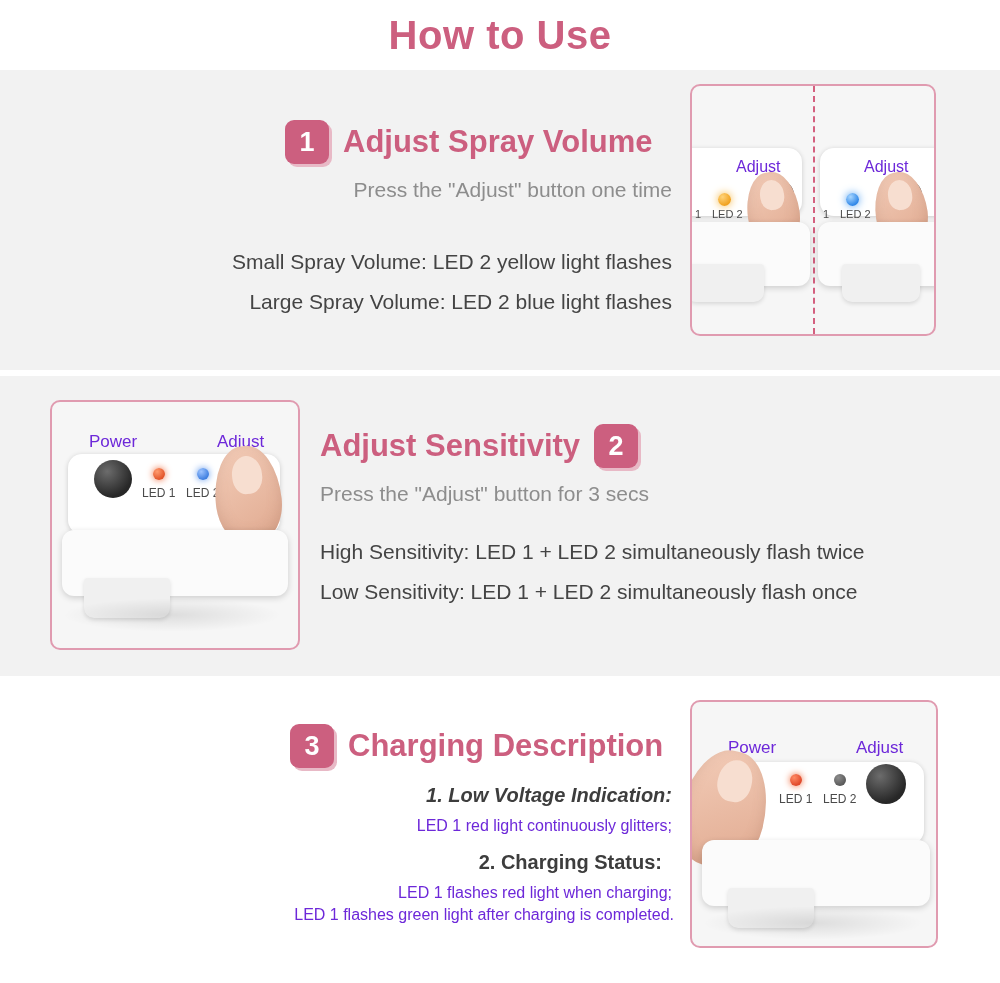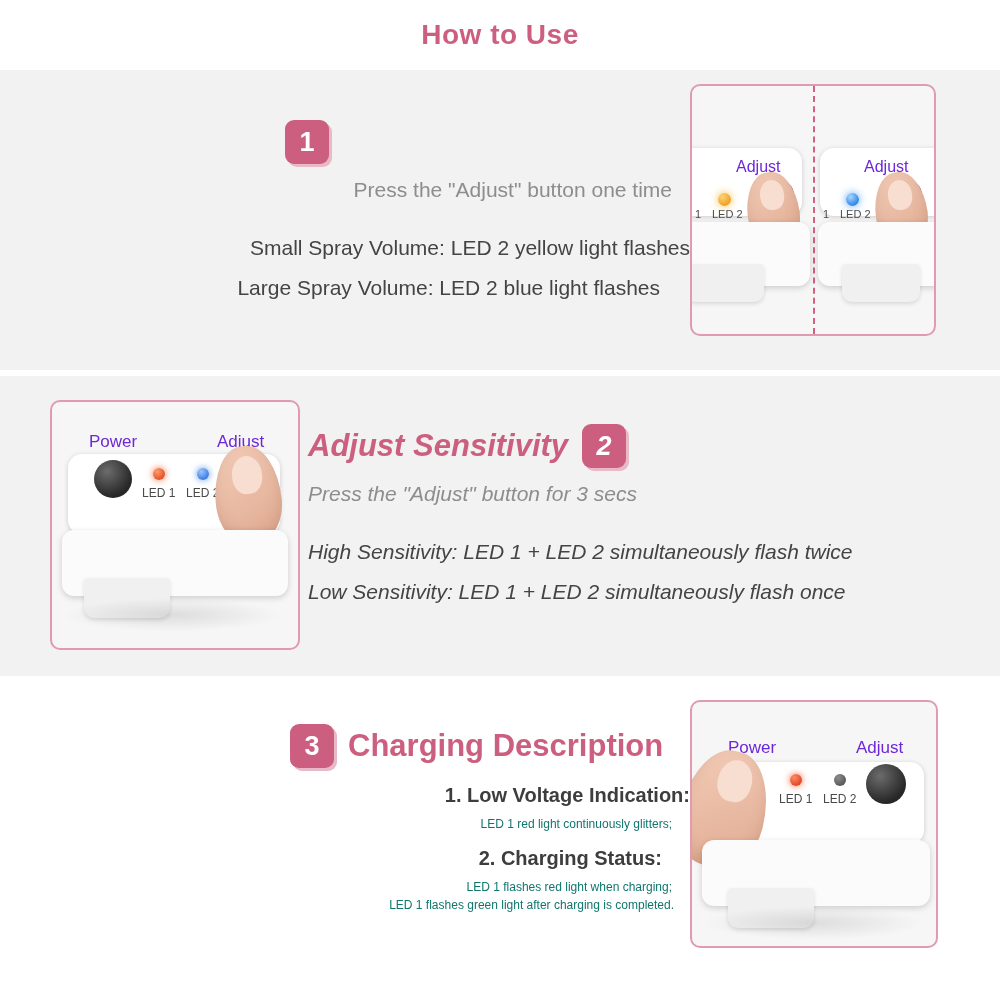--- a/index.html
+++ b/index.html
@@ -22,21 +22,21 @@
 
   
   .title-bar {
     height: 70px;
     display: flex;
     align-items: center;
     justify-content: center;
     background: #ffffff;
   }
   .title {
-    font-size: 28px;
+    font-size: 40px;
     font-weight: bold;
     color: #cc5f7f;
     letter-spacing: 0.5px;
   }
 
   
   .section {
     position: relative;
     width: 1000px;
     box-sizing: border-box;
@@ -96,22 +96,22 @@
   }
   .sub-line {
     font-size: 21px;
     color: #8d8d8d;
   }
   .body-line {
     font-size: 21px;
     color: #444444;
   }
   .small-line {
-    font-size: 12px;
-    color: #0f766e;
+    font-size: 16px;
+    color: #6d28d9;
   }
   .bold-line {
     font-size: 20px;
     color: #3d3d3d;
     font-weight: bold;
   }
 
   
   .photo {
     position: relative;
@@ -192,24 +192,25 @@
 
   <div class="title-bar">
     <div class="title">How to Use</div>
   </div>
 
   <div class="section sec1">
 
     <div class="text-col" style="width:690px;padding:50px 0 0 0;">
       <div class="head-row" style="padding-left:285px;">
         <div class="badge">1</div>
+        <div class="head-title">Adjust Spray Volume</div>
       </div>
       <div class="sub-line" style="margin-top:14px;text-align:right;padding-right:18px;">Press the "Adjust" button one time</div>
-      <div class="body-line" style="margin-top:34px;text-align:right;">Small Spray Volume: LED 2 yellow light flashes</div>
-      <div class="body-line" style="margin-top:16px;text-align:right;padding-right:30px;">Large Spray Volume: LED 2 blue light flashes</div>
+      <div class="body-line" style="margin-top:48px;text-align:right;padding-right:18px;">Small Spray Volume: LED 2 yellow light flashes</div>
+      <div class="body-line" style="margin-top:16px;text-align:right;padding-right:18px;">Large Spray Volume: LED 2 blue light flashes</div>
     </div>
 
     <div class="photo" style="width:246px;height:252px;margin-top:14px;">
       <div class="divider-dash"></div>
 
       <div class="dev-panel" style="left:-28px;top:62px;width:138px;height:68px;"></div>
       <div class="lbl" style="left:44px;top:72px;font-size:16px;">Adjust</div>
       <div class="led" style="left:26px;top:107px;width:13px;height:13px;background:radial-gradient(circle at 35% 30%,#ffd37a,#f0a11e 70%);box-shadow:0 0 8px #f5b640;"></div>
       <div class="lbl-sm" style="left:3px;top:122px;">1</div>
       <div class="lbl-sm" style="left:20px;top:122px;">LED 2</div>
@@ -247,40 +248,40 @@
       <div class="lbl-sm" style="left:90px;top:84px;font-size:12px;">LED 1</div>
       <div class="lbl-sm" style="left:134px;top:84px;font-size:12px;">LED 2</div>
       <div class="btn-circle" style="left:175px;top:56px;width:38px;height:38px;"></div>
       <div class="finger" style="left:163px;top:44px;width:66px;height:96px;transform:rotate(-6deg);"></div>
       <div class="nail" style="left:180px;top:54px;width:30px;height:38px;transform:rotate(-6deg);"></div>
       <div class="dev" style="left:10px;top:128px;width:226px;height:66px;"></div>
       <div class="base-tab" style="left:32px;top:176px;width:86px;height:40px;"></div>
       <div class="shadow-soft" style="left:10px;top:196px;width:220px;height:34px;"></div>
     </div>
 
-    <div class="text-col" style="width:640px;padding:48px 0 0 8px;font-style:italic;">
+    <div class="text-col" style="width:640px;padding:48px 0 0 20px;">
       <div class="head-row" style="padding-left:0;">
         <div class="head-title">Adjust Sensitivity</div>
         <div class="badge">2</div>
       </div>
       <div class="sub-line" style="margin-top:14px;">Press the "Adjust" button for 3 secs</div>
       <div class="body-line" style="margin-top:34px;">High Sensitivity: LED 1 + LED 2 simultaneously flash twice</div>
       <div class="body-line" style="margin-top:16px;">Low Sensitivity: LED 1 + LED 2 simultaneously flash once</div>
     </div>
 
   </div>
 
   <div class="section sec3" style="height:377px;">
 
     <div class="text-col" style="width:690px;padding:48px 0 0 0;">
       <div class="head-row" style="padding-left:290px;">
         <div class="badge">3</div>
         <div class="head-title">Charging Description</div>
       </div>
-      <div class="bold-line" style="margin-top:16px;text-align:right;">1. Low Voltage Indication:</div>
+      <div class="bold-line" style="margin-top:16px;text-align:right;padding-right:18px;font-style:italic;">1. Low Voltage Indication:</div>
       <div class="small-line" style="margin-top:10px;text-align:right;padding-right:18px;">LED 1 red light continuously glitters;</div>
       <div class="bold-line" style="margin-top:16px;text-align:right;padding-right:28px;">2. Charging Status:</div>
       <div class="small-line" style="margin-top:10px;text-align:right;padding-right:18px;margin-left:12px;">LED 1 flashes red light when charging;</div>
       <div class="small-line" style="margin-top:4px;text-align:right;padding-right:16px;">LED 1 flashes green light after charging is completed.</div>
     </div>
 
     <div class="photo" style="width:248px;height:248px;margin-top:24px;">
       <div class="dev-panel" style="left:16px;top:60px;width:216px;height:82px;"></div>
       <div class="lbl" style="left:36px;top:36px;font-size:17px;">Power</div>
       <div class="lbl" style="left:164px;top:36px;font-size:17px;">Adjust</div>

